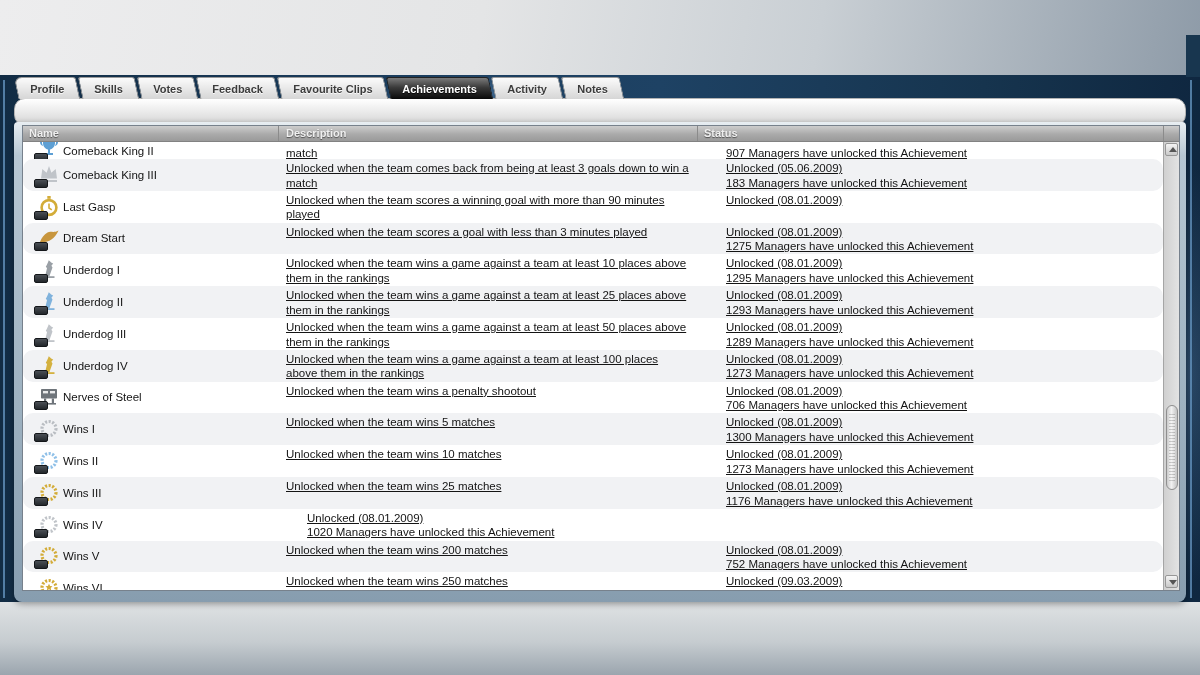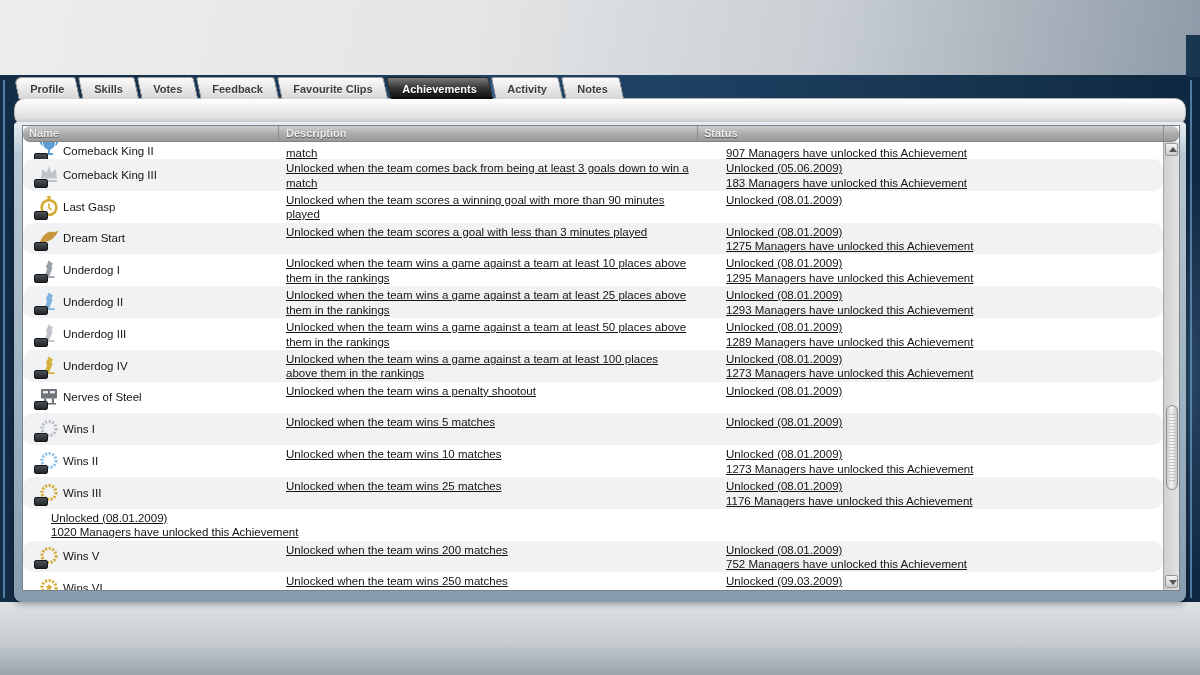--- a/index.html
+++ b/index.html
@@ -41,21 +41,21 @@
        border-radius:11px;background:linear-gradient(180deg,#ffffff 0%,#ececec 45%,#d5d5d5 100%);
        box-shadow:inset 0 1px 0 #fff;}
   .frame{position:absolute;left:0;top:24px;width:1172px;height:480px;border-radius:4px 4px 8px 8px;
        background:linear-gradient(180deg,#e8eef2 0%,#b7c7d3 7%,#9db1c0 60%,#879daf 100%);
        box-shadow:0 2px 6px rgba(0,0,0,.35);}
   .table{position:absolute;left:8px;right:6px;top:3px;bottom:11px;background:#fff;
        border:1px solid #77818c;overflow:hidden;}
 
   
   .thead{display:flex;height:15px;background:linear-gradient(180deg,#cdcdcd 0%,#aaaaaa 55%,#9a9a9a 100%);
-       border-bottom:1px solid #828282;border-radius:7px;}
+       border-bottom:1px solid #828282;}
   .th{font-size:11px;font-weight:bold;color:#efefef;text-shadow:0 1px 1px rgba(0,0,0,.5);
        line-height:15px;box-sizing:border-box;white-space:nowrap;overflow:hidden;}
   .th.name{width:256px;padding-left:6px;border-right:1px solid #8b8b8b;}
   .th.desc{width:419px;padding-left:7px;border-right:1px solid #8b8b8b;}
   .th.status{flex:1;padding-left:6px;}
   .th.sb{width:16px;border-left:1px solid #8b8b8b;}
 
   
   .tbody{position:absolute;left:0;right:16px;top:16px;bottom:0;overflow:hidden;background:#fff;}
   .row{display:flex;height:31.8px;background:#fff;}
@@ -318,38 +318,40 @@
                   </svg>
                   <span class="badge"></span>
                 </span>
       <span class="name-label">Nerves of Steel</span>
     </div>
     <div class="cell desc lines">
                 <div class="line">Unlocked when the team wins a penalty shootout</div>
               </div>
     <div class="cell status lines">
                 <div class="line">Unlocked (08.01.2009)</div>
+                <div class="line">706 Managers have unlocked this Achievement</div>
               </div>
   </div>
 
   <div class="row alt">
     <div class="cell name">
       <span class="ach-icon">
                   <svg width="22" height="22" viewBox="0 0 22 22">
                     <circle cx="11" cy="11.5" r="7" fill="none" stroke="#b9bdc2" stroke-width="3.2" stroke-dasharray="2.1 1.5"></circle>
                   </svg>
                   <span class="badge"></span>
                 </span>
       <span class="name-label">Wins I</span>
     </div>
     <div class="cell desc lines">
                 <div class="line">Unlocked when the team wins 5 matches</div>
               </div>
     <div class="cell status lines">
                 <div class="line">Unlocked (08.01.2009)</div>
+                <div class="line">1300 Managers have unlocked this Achievement</div>
               </div>
   </div>
 
   <div class="row">
     <div class="cell name">
       <span class="ach-icon">
                   <svg width="22" height="22" viewBox="0 0 22 22">
                     <circle cx="11" cy="11.5" r="7" fill="none" stroke="#8fc0e8" stroke-width="3.2" stroke-dasharray="2.1 1.5"></circle>
                   </svg>
                   <span class="badge"></span>
@@ -378,20 +380,29 @@
     <div class="cell desc lines">
                 <div class="line">Unlocked when the team wins 25 matches</div>
               </div>
     <div class="cell status lines">
                 <div class="line">Unlocked (08.01.2009)</div>
                 <div class="line">1176 Managers have unlocked this Achievement</div>
               </div>
   </div>
 
   <div class="row">
+    <div class="cell name">
+      <span class="ach-icon">
+                  <svg width="22" height="22" viewBox="0 0 22 22">
+                    <circle cx="11" cy="11.5" r="7" fill="none" stroke="#c0c4c9" stroke-width="3.2" stroke-dasharray="2.1 1.5"></circle>
+                  </svg>
+                  <span class="badge"></span>
+                </span>
+      <span class="name-label">Wins IV</span>
+    </div>
     <div class="cell status lines">
                 <div class="line">Unlocked (08.01.2009)</div>
                 <div class="line">1020 Managers have unlocked this Achievement</div>
               </div>
   </div>
 
   <div class="row alt">
     <div class="cell name">
       <span class="ach-icon">
                   <svg width="22" height="22" viewBox="0 0 22 22">

